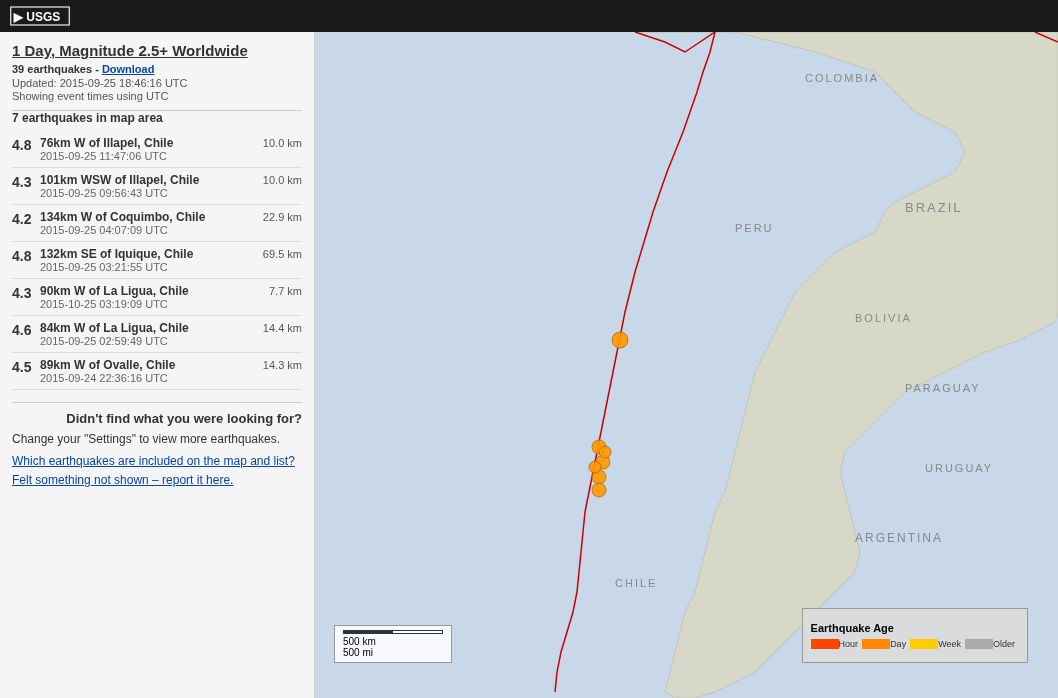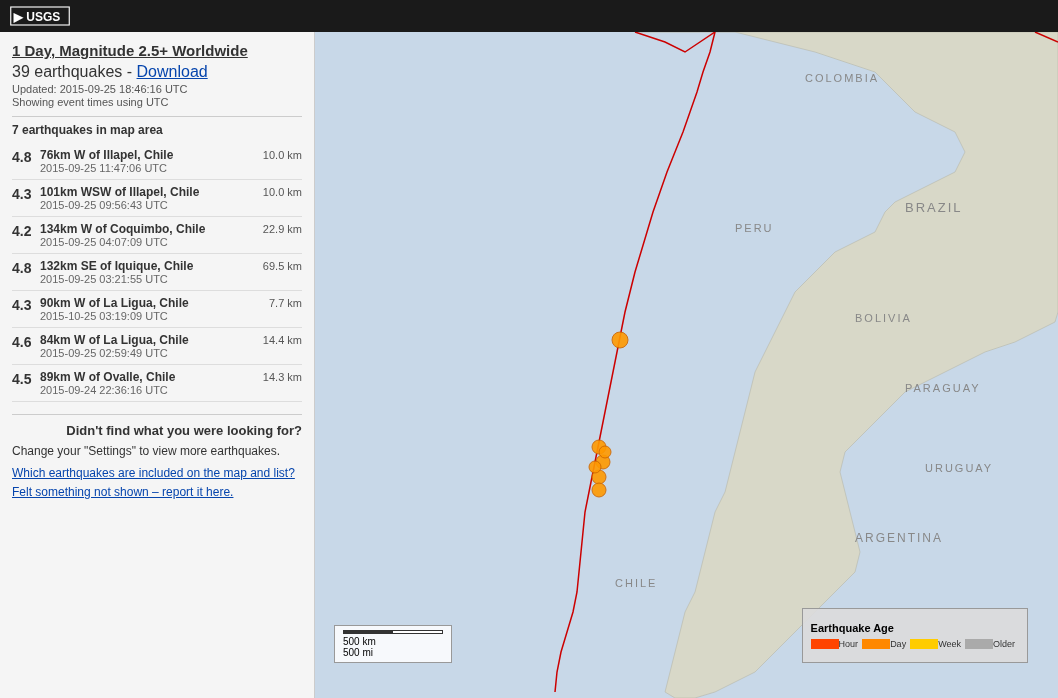--- a/index.html
+++ b/index.html
@@ -30,23 +30,24 @@
 
     #sidebar h1 {
       font-size: 15px;
       font-weight: bold;
       color: #333;
       margin-bottom: 4px;
       text-decoration: underline;
     }
 
     #sidebar .subtitle {
-      font-size: 16px;
+      font-size: 11px;
       color: #333;
       margin-bottom: 2px;
+      font-weight: bold;
     }
 
     #sidebar .subtitle a {
       color: #0645ad;
       text-decoration: underline;
     }
 
     #sidebar .updated {
       font-size: 11px;
       color: #555;
@@ -58,21 +59,20 @@
       color: #555;
       margin-bottom: 8px;
     }
 
     #sidebar .map-area-count {
       font-size: 12px;
       font-weight: bold;
       color: #333;
       margin-bottom: 6px;
       border-top: 1px solid #ccc;
-      padding-top: 6px;
     }
 
     .eq-list {
       list-style: none;
       margin-bottom: 12px;
     }
 
     .eq-item {
       display: flex;
       align-items: flex-start;

